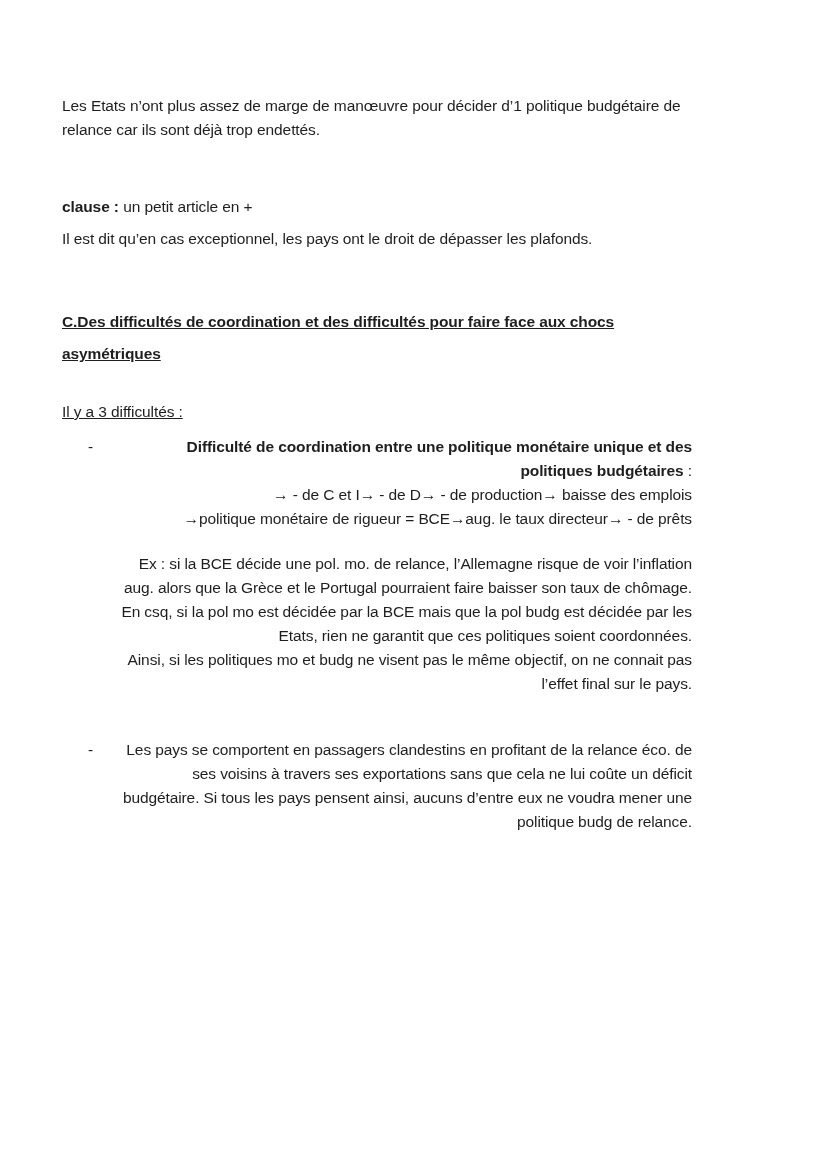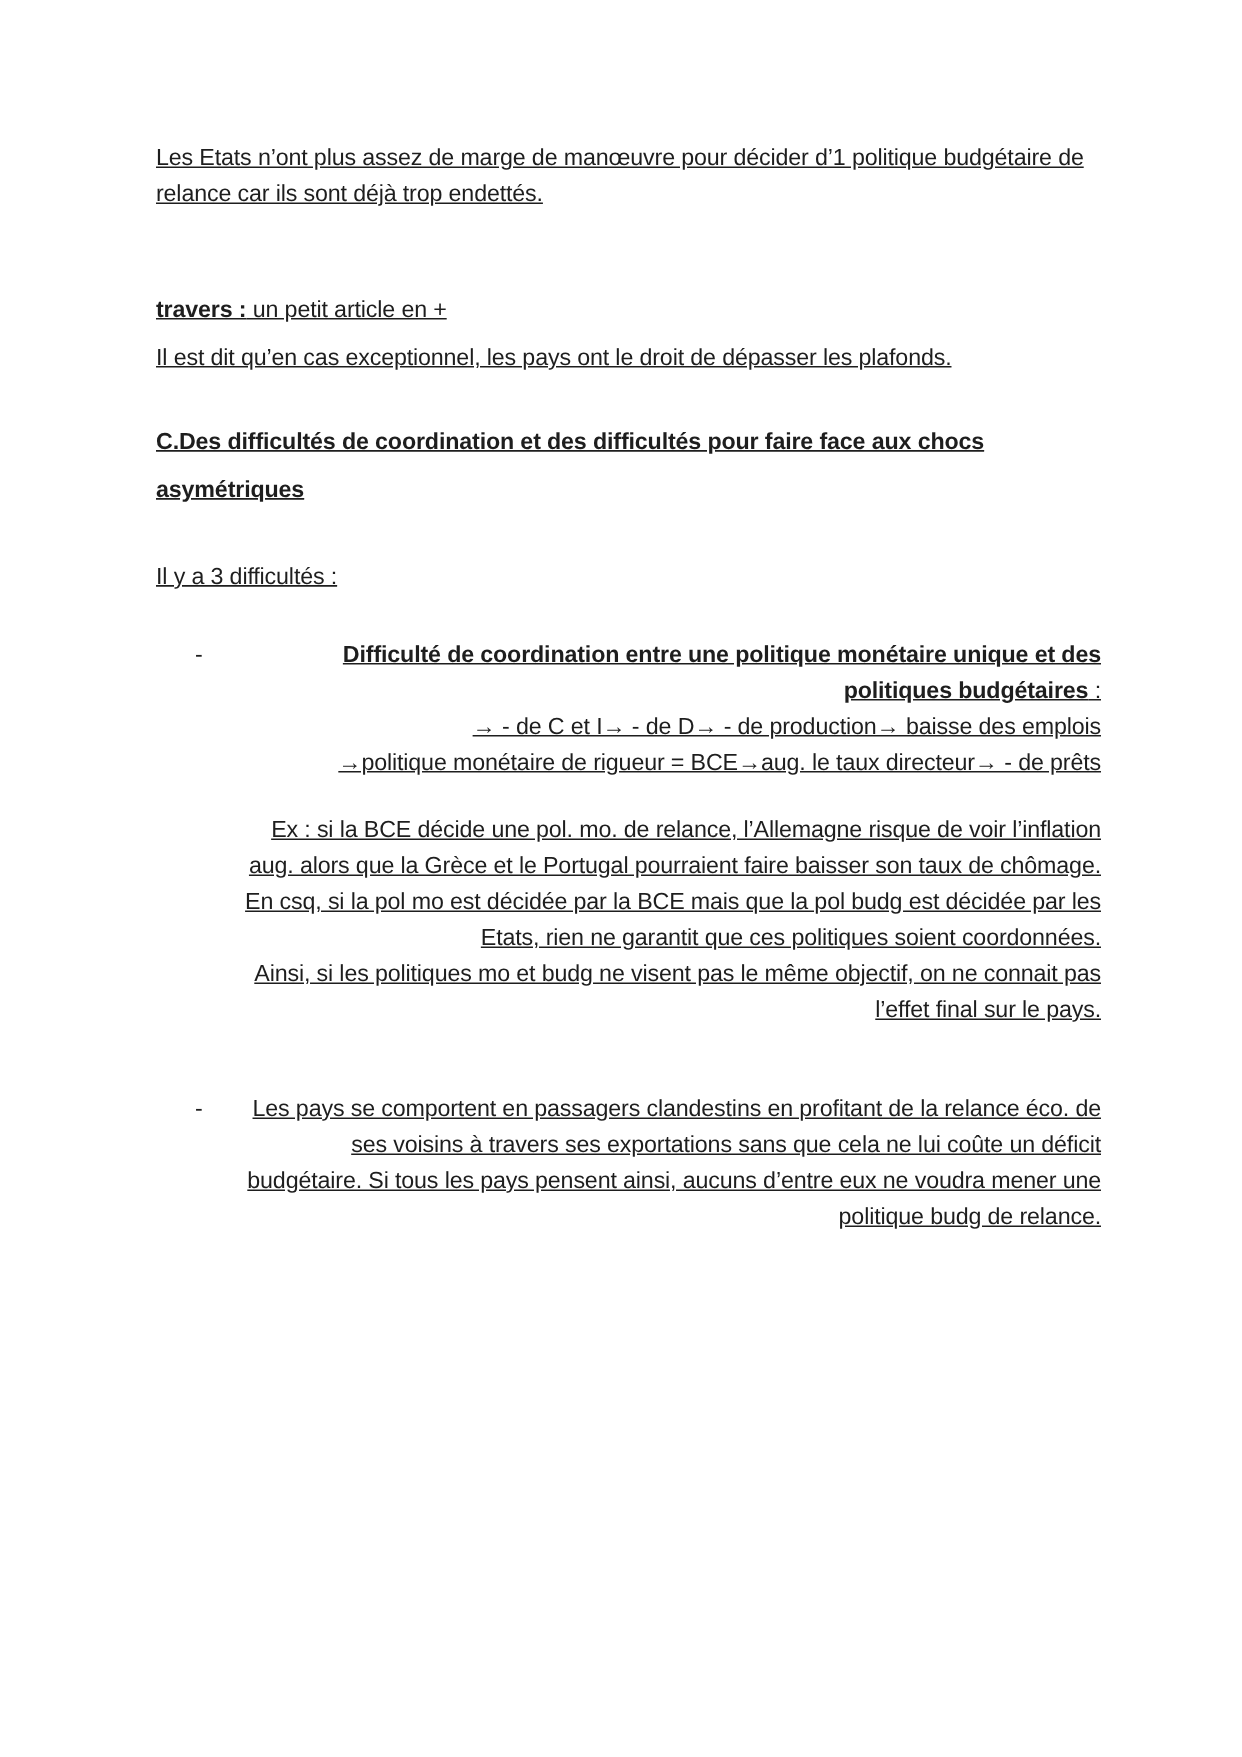--- a/index.html
+++ b/index.html
@@ -9,39 +9,38 @@
     height: 1171px;
     background: #ffffff;
     color: #1e1e1e;
     font-family: "Liberation Sans", "DejaVu Sans", sans-serif;
     font-size: 15.5px;
     line-height: 24px;
     letter-spacing: -0.1px;
     overflow: hidden;
   }
   .content {
-    padding: 94px 95px 0 104px;
+    padding: 94px 95px 0 62px;
     width: 630px;
     box-sizing: content-box;
-    text-decoration: underline;
   }
   .para { margin: 0; }
   .intro        { margin-bottom: 53px; }
   .remarque     { margin-bottom: 9px; }
   .clause-def   { margin-bottom: 8px; }
-  .exception    { margin-bottom: 28px; }
+  .exception    { margin-bottom: 55px; }
   .heading {
     font-weight: bold;
     text-decoration: underline;
     line-height: 32px;
     margin-bottom: 30px;
   }
   .list-intro {
     text-decoration: underline;
-    margin-bottom: 28px;
+    margin-bottom: 11px;
   }
   b, .bold { font-weight: bold; }
   .u { text-decoration: underline; }
   .bullet {
     position: relative;
     padding-left: 50px;
   }
   .bullet .marker {
     position: absolute;
     left: 26px;
@@ -53,21 +52,21 @@
 </style>
 </head>
 <body>
 
 <div class="page">
   <div class="content">
 
     <p class="para intro">Les Etats n’ont plus assez de marge de manœuvre pour décider d’1 politique budgétaire de relance car ils sont déjà trop endettés.</p>
 
 
-    <p class="para clause-def"><b>travers :</b><span> un petit article en +</span></p>
+    <p class="para clause-def"><b>clause :</b><span> un petit article en +</span></p>
 
     <p class="para exception">Il est dit qu’en cas exceptionnel, les pays ont le droit de dépasser les plafonds.</p>
 
     <p class="para heading">C.Des difficultés de coordination et des difficultés pour faire face aux chocs asymétriques</p>
 
     <p class="para list-intro">Il y a 3 difficultés :</p>
 
     <div class="bullet">
       <span class="marker">-</span>
       <div class="bullet-body">

